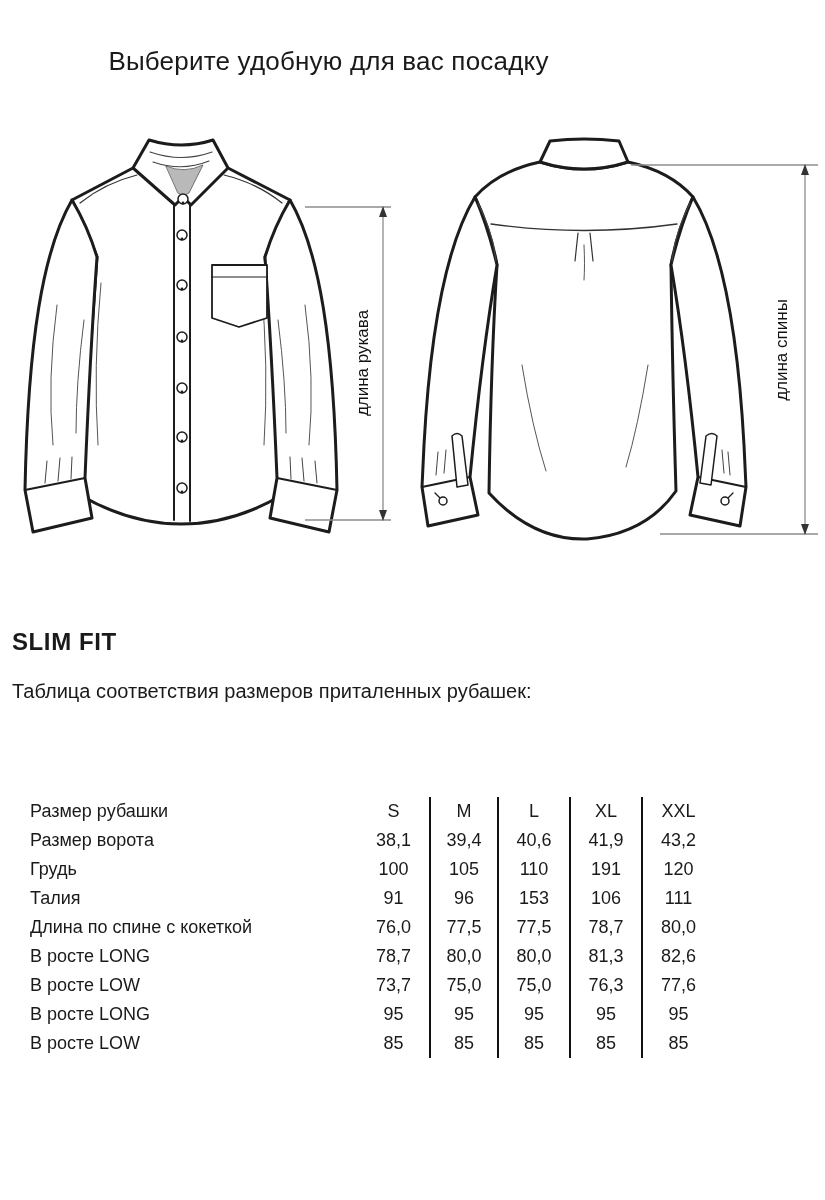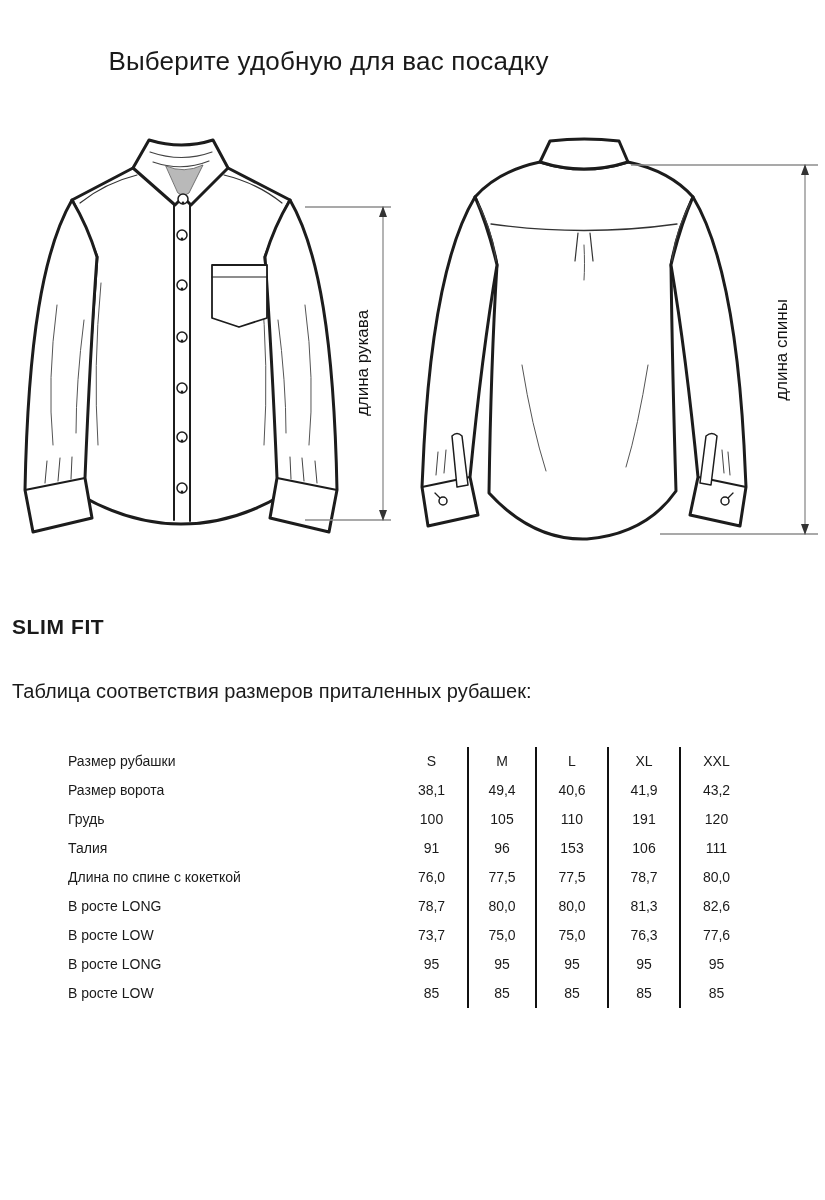--- a/index.html
+++ b/index.html
@@ -6,29 +6,28 @@
   body{
     width:825px;height:1200px;background:#ffffff;position:relative;
     font-family:"Liberation Sans", sans-serif;color:#1a1a1a;overflow:hidden;
   }
   .title{
     position:absolute;top:46px;left:0;width:657px;text-align:center;
     font-size:26px;font-weight:400;letter-spacing:0.2px;
   }
   .illustration{position:absolute;top:115px;left:0;}
   .fit-heading{
-    position:absolute;top:615px;left:12px;font-size:21px;font-weight:700;letter-spacing:0.6px;
+    position:absolute;top:628px;left:12px;font-size:24px;font-weight:700;letter-spacing:0.6px;
   }
   .table-caption{
     position:absolute;top:651px;left:12px;font-size:20px;font-weight:400;margin-top:29px;
   }
   table.size-table{
-    position:absolute;top:747px;left:30px;border-collapse:collapse;table-layout:fixed;
-    font-size:14px;
-    margin-left:38px;
+    position:absolute;top:797px;left:30px;border-collapse:collapse;table-layout:fixed;
+    font-size:18px;
   }
   table.size-table td{
     padding:0;line-height:29px;vertical-align:middle;
   }
   td.label-cell{text-align:left;white-space:pre-line;}
   td.label-cell.multi{line-height:25px;padding:3px 0;}
   td.value-cell{text-align:center;}
   td.value-cell.sep{border-left:2px solid #111;}
   svg text{font-family:"Liberation Sans", sans-serif;}
 </style>
@@ -155,21 +154,21 @@
         <td class="label-cell">Размер рубашки</td>
         <td class="value-cell">S</td>
         <td class="value-cell sep">M</td>
         <td class="value-cell sep">L</td>
         <td class="value-cell sep">XL</td>
         <td class="value-cell sep">XXL</td>
       </tr>
       <tr>
         <td class="label-cell">Размер ворота</td>
         <td class="value-cell">38,1</td>
-        <td class="value-cell sep">49,4</td>
+        <td class="value-cell sep">39,4</td>
         <td class="value-cell sep">40,6</td>
         <td class="value-cell sep">41,9</td>
         <td class="value-cell sep">43,2</td>
       </tr>
       <tr>
         <td class="label-cell">Грудь</td>
         <td class="value-cell">100</td>
         <td class="value-cell sep">105</td>
         <td class="value-cell sep">110</td>
         <td class="value-cell sep">191</td>

